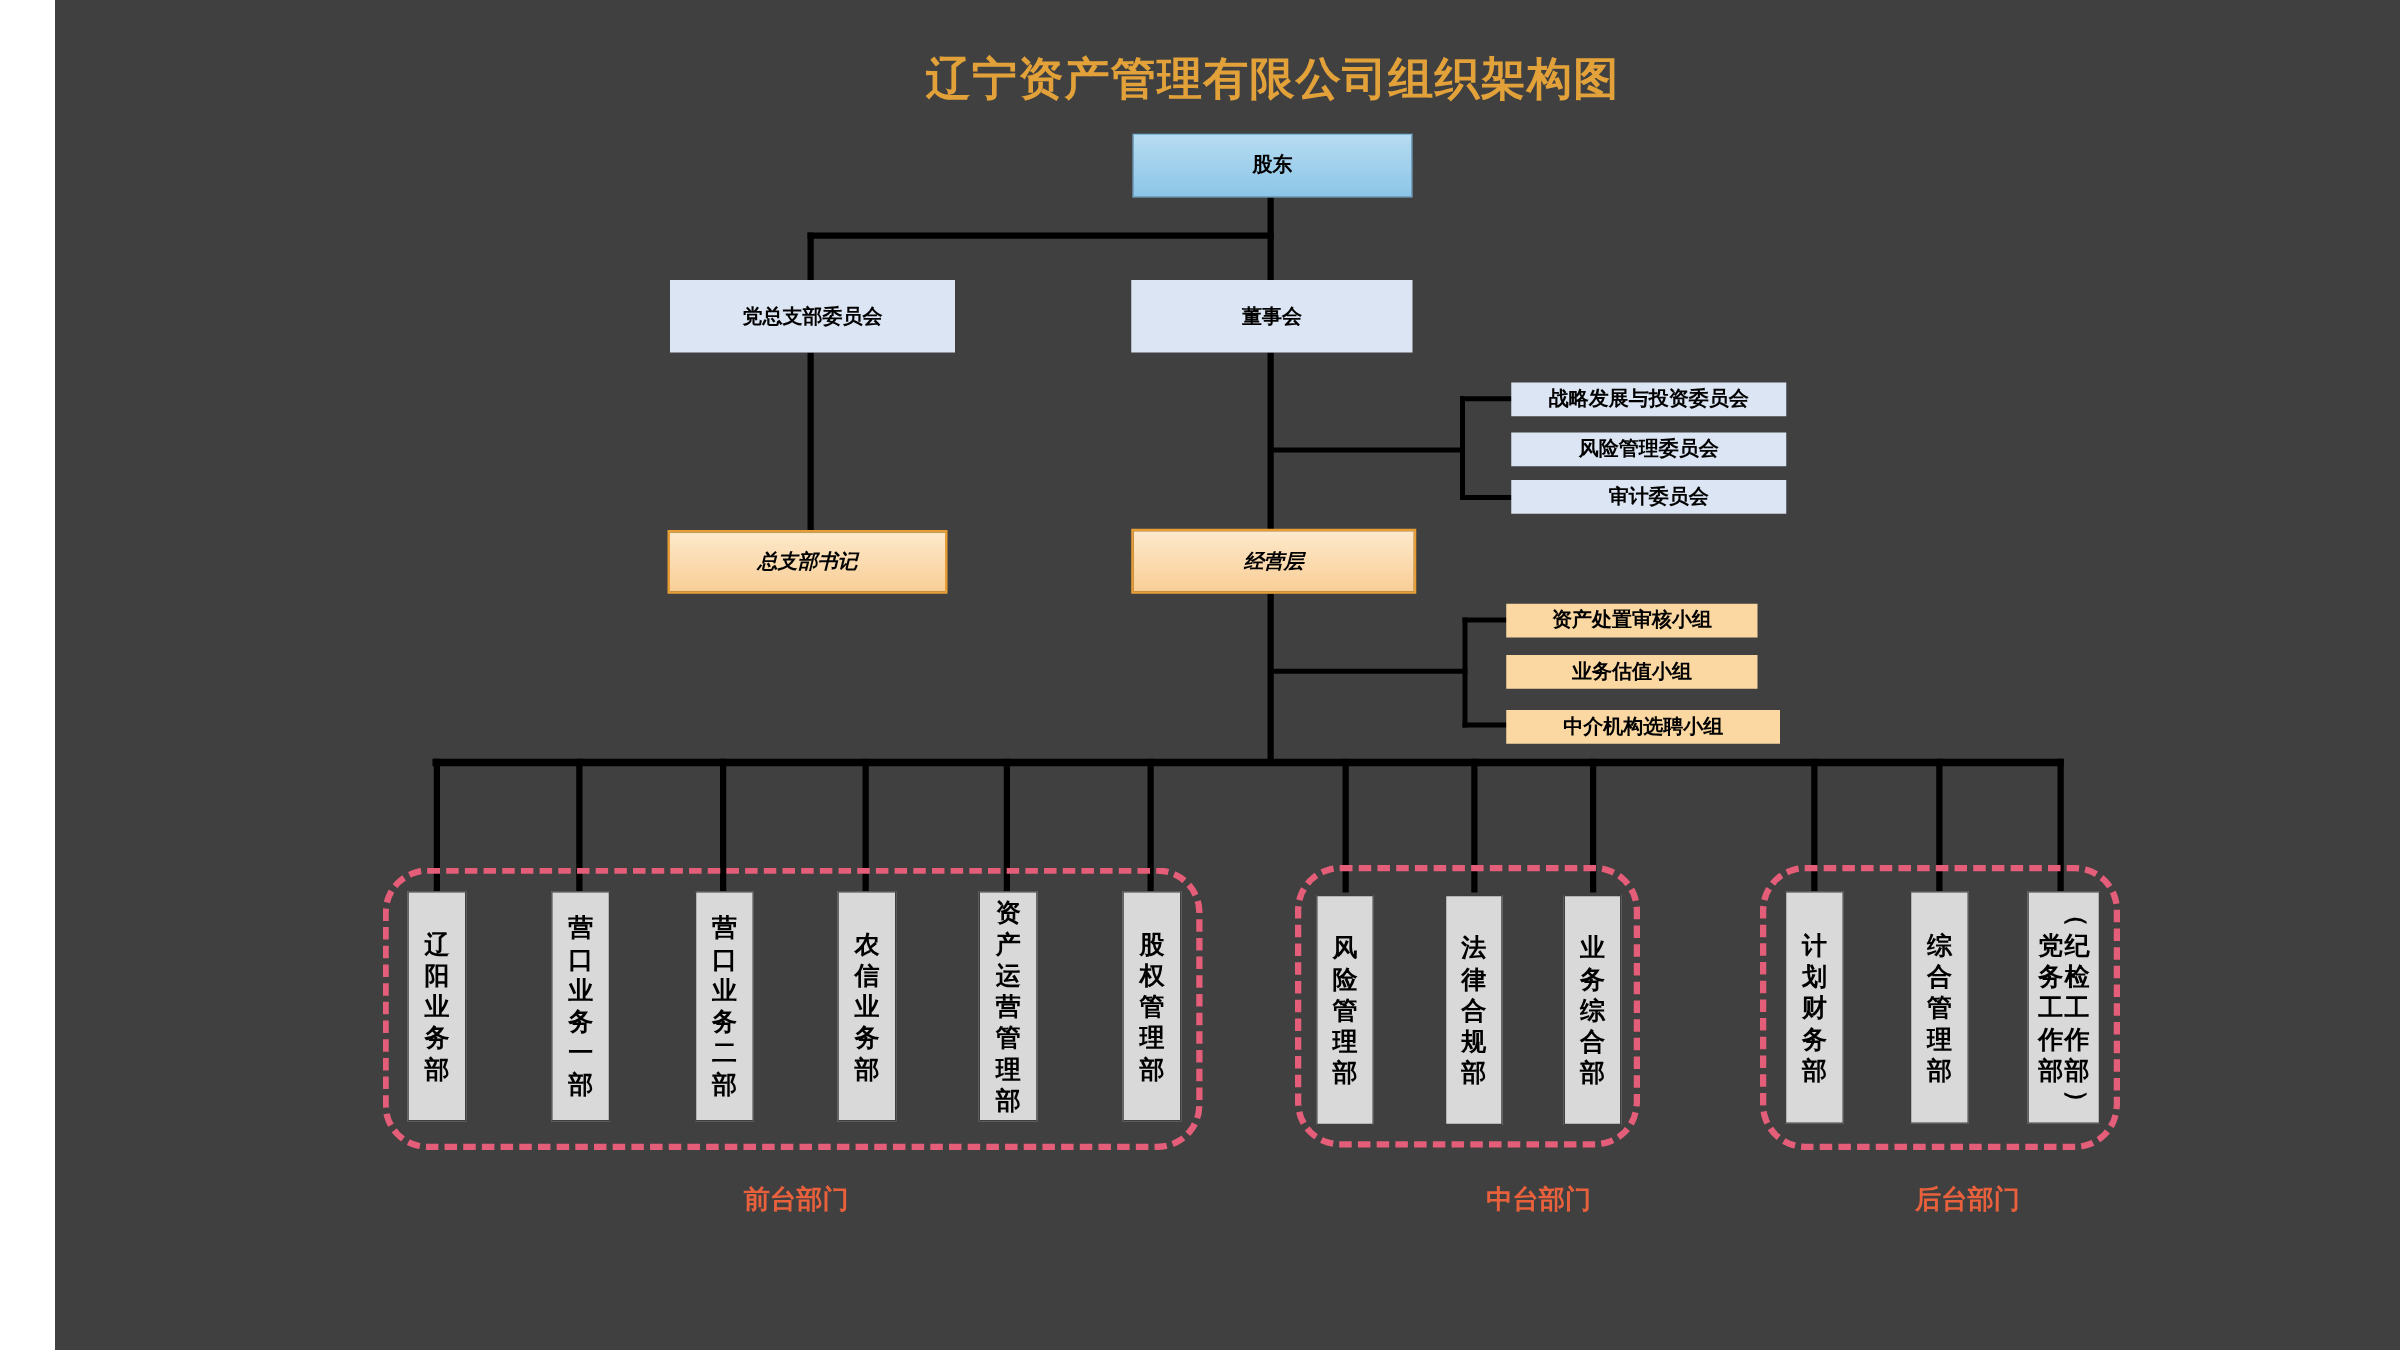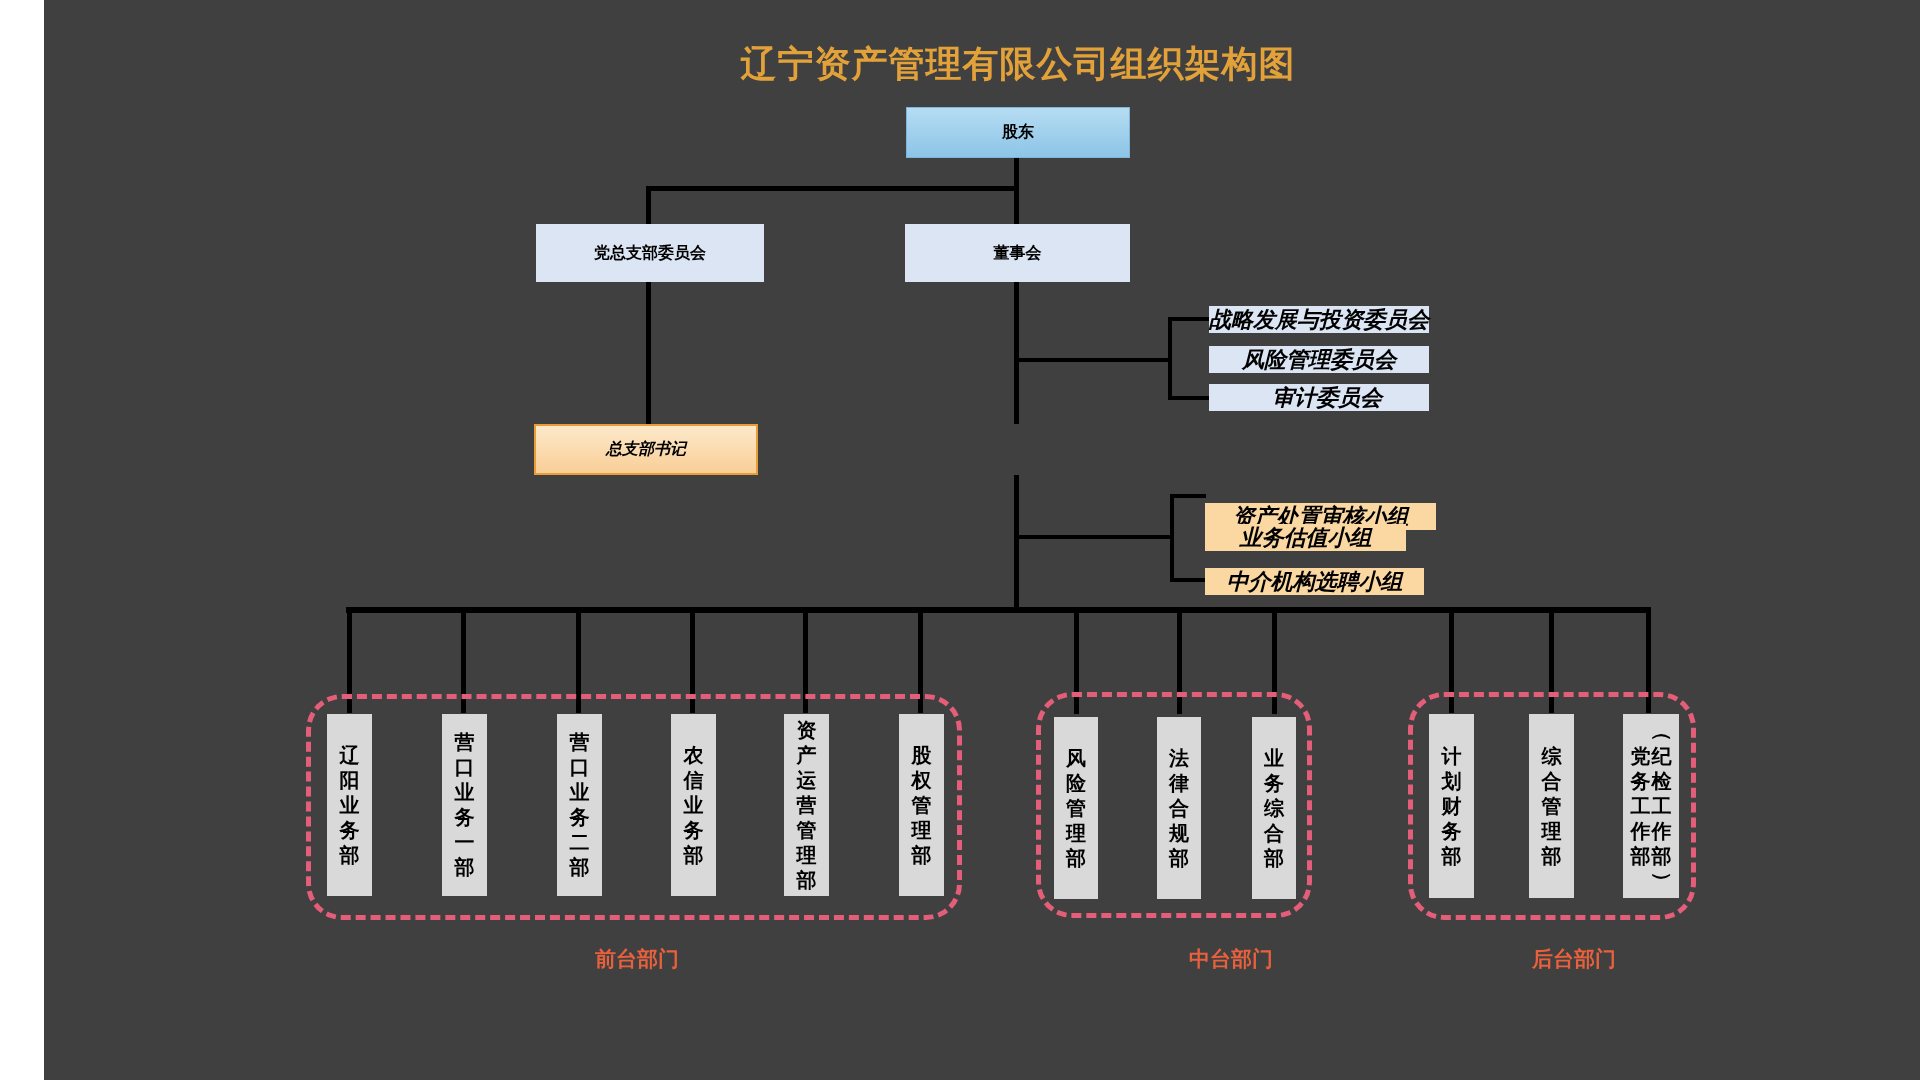--- a/index.html
+++ b/index.html
@@ -15,21 +15,21 @@
   #canvas{position:relative;width:1920px;height:1080px;background:#404040;margin-left:44px;}
   .title{left:672px;top:42px;width:604px;height:44px;font-size:36px;line-height:44px;text-align:center;
          color:var(--title);letter-spacing:1px;white-space:nowrap;}
   .node{display:flex;align-items:center;justify-content:center;text-align:center;font-size:16px;}
   .blue-grad{background:linear-gradient(180deg,var(--node-blue-top) 0%,var(--node-blue-bottom) 100%);
              border:1px solid var(--node-blue-border);}
   .blue-flat{background:var(--node-blue-light);}
   .orange-grad{background:linear-gradient(180deg,var(--node-orange-top) 0%,var(--node-orange-bottom) 100%);
                border:2px solid var(--node-orange-border);font-style:italic;}
   .orange-flat{background:var(--node-orange-light);}
-  .small{font-size:22px;font-style:italic;}
+  .small{font-size:16px;}
   .ln{background:var(--line);}
   .dept{background:var(--dept-gray);border:1px solid var(--dept-border);
         display:flex;flex-direction:row;align-items:center;justify-content:center;gap:1px;}
   .vtext{display:flex;flex-direction:column;align-items:center;justify-content:center;font-size:20px;}
   .vtext span{display:block;height:25px;line-height:25px;}
   .vtext .rot{transform:rotate(90deg);}
   .dashed{border:5px dashed var(--dashed-border);border-radius:36px;background:transparent;}
   .section-label{width:164px;height:26px;font-size:21px;line-height:26px;text-align:center;
                  color:var(--section-label);white-space:nowrap;}
 </style>
@@ -90,22 +90,25 @@
     <span>风险管理委员会</span>
   </div>
   <div class="abs node blue-flat small" style="left:1165px;top:384px;width:220px;height:27px;padding-left:16px;">
     <span>审计委员会</span>
   </div>
 
   <div class="abs node orange-grad" style="left:490px;top:424px;width:224px;height:51px;">
     <span>总支部书记</span>
   </div>
 
-
-  <div class="abs node orange-flat small" style="left:1161px;top:503px;width:231px;height:27px;">
+  <div class="abs node orange-grad" style="left:861px;top:423px;width:228px;height:52px;">
+    <span>经营层</span>
+  </div>
+
+  <div class="abs node orange-flat small" style="left:1161px;top:483px;width:201px;height:27px;">
     <span>资产处置审核小组</span>
   </div>
   <div class="abs node orange-flat small" style="left:1161px;top:524px;width:201px;height:27px;">
     <span>业务估值小组</span>
   </div>
   <div class="abs node orange-flat small" style="left:1161px;top:568px;width:219px;height:27px;">
     <span>中介机构选聘小组</span>
   </div>
 
   <div class="abs dashed" style="left:262px;top:694px;width:656px;height:226px;"></div>

